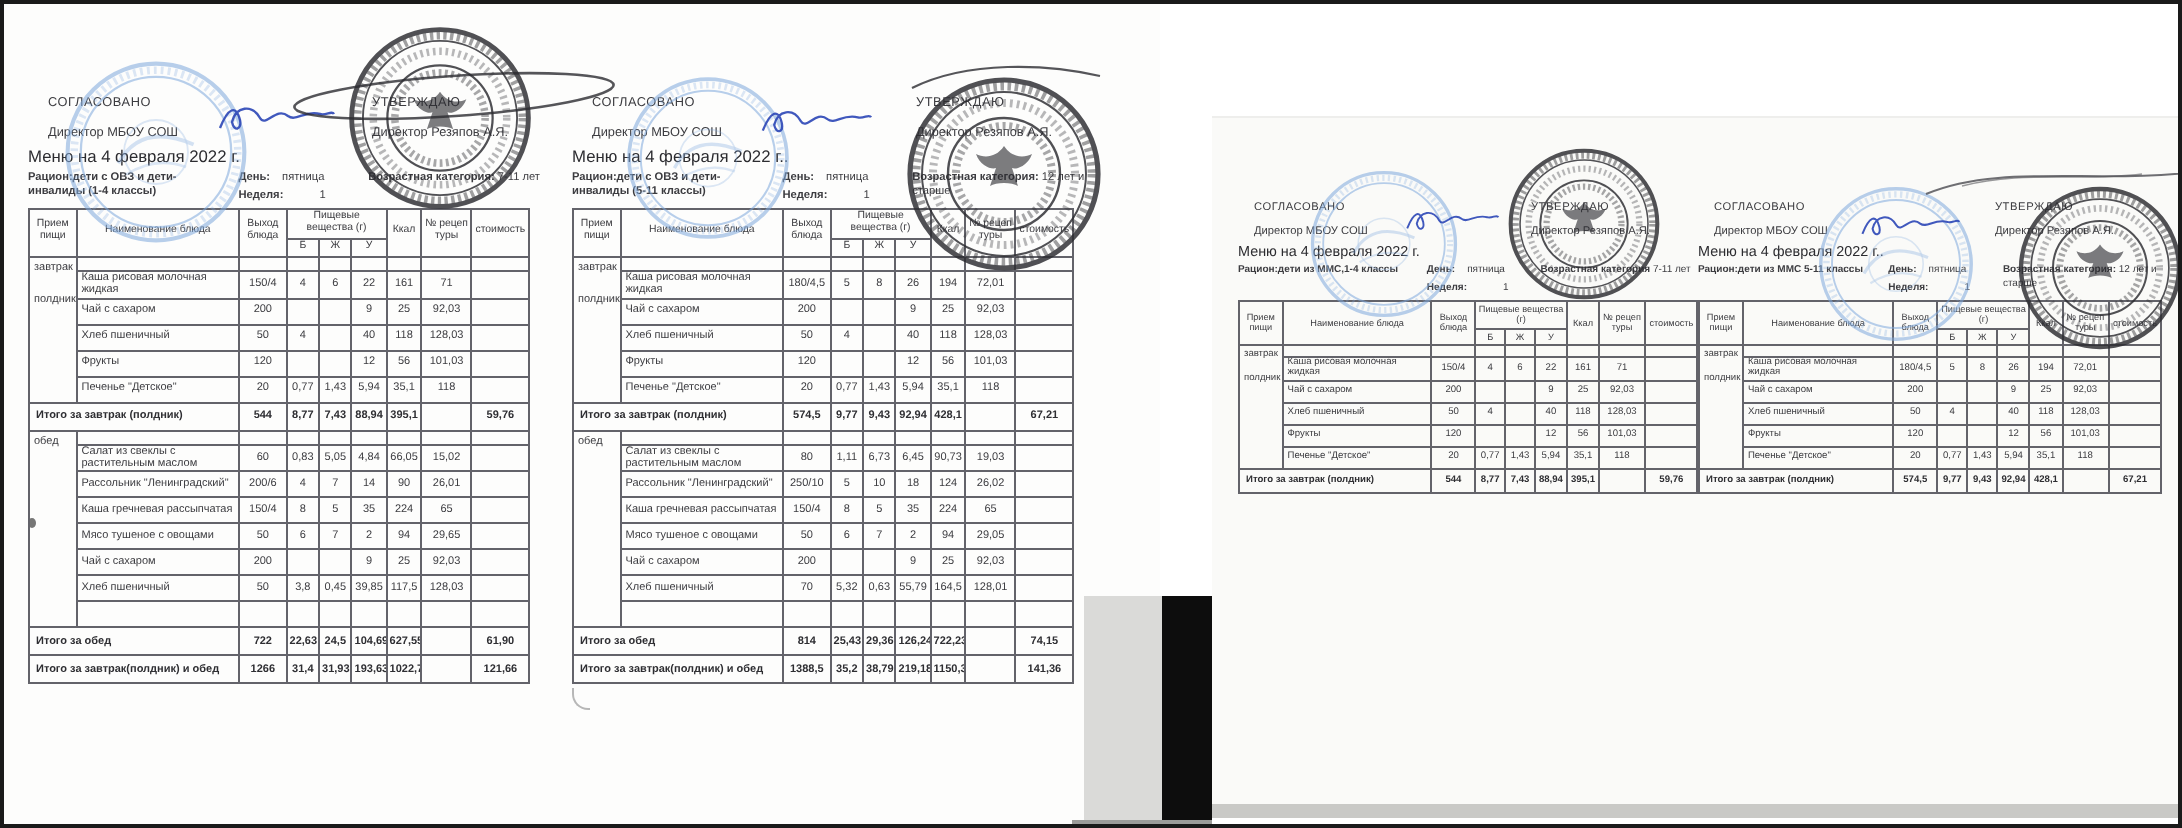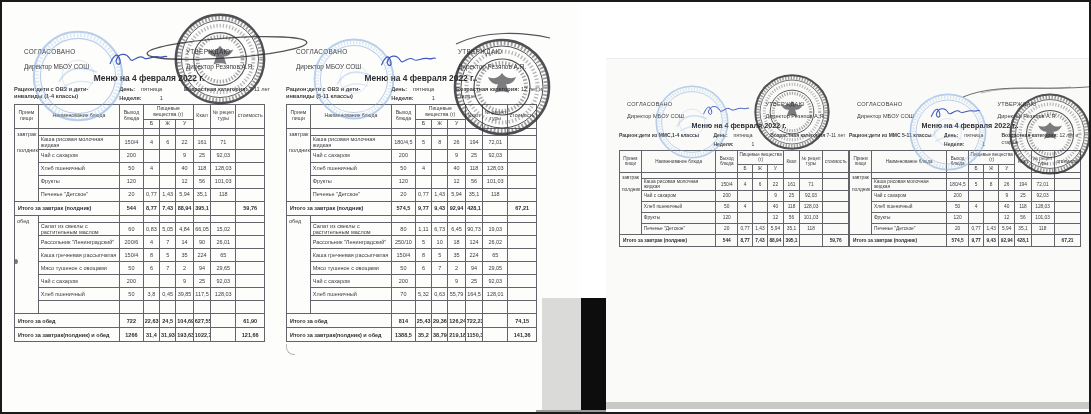--- a/index.html
+++ b/index.html
@@ -20,21 +20,21 @@
   #m1{left:284px;top:40px;width:270px;}
   #m2{left:617px;top:95px;width:240px;}
   #m3{left:847px;top:95px;width:242px;}
 
   .approvals{display:flex;justify-content:space-between;}
   .size-l .approvals{padding:6px 30px 0 10px;font-size:6.4px;}
   .size-s .approvals{padding:4px 34px 0 8px;font-size:5.6px;}
   .app-label{letter-spacing:.3px;}
   .size-l .app-signer{margin-top:8px;}
   .size-s .app-signer{margin-top:6px;}
-  .menu-title{text-align:center;font-weight:700;color:#2c2c30;}
+  .menu-title{font-weight:400;color:#2c2c30;}
   .size-l .menu-title{font-size:8.4px;margin-top:3px;}
   .size-s .menu-title{font-size:7.2px;margin-top:2px;}
   .meta{display:flex;align-items:flex-start;}
   .size-l .meta{font-size:5.6px;margin-top:3px;}
   .size-s .meta{font-size:5px;margin-top:2px;}
   .ration{width:36%;font-weight:600;line-height:1.25;}
   .dayweek{width:27%;padding-left:8px;box-sizing:border-box;}
   .dw-line .bd{font-weight:600;margin-right:6px;}
   .dw-line.w2{margin-top:3px;}
   .wk{margin-left:12px;}

